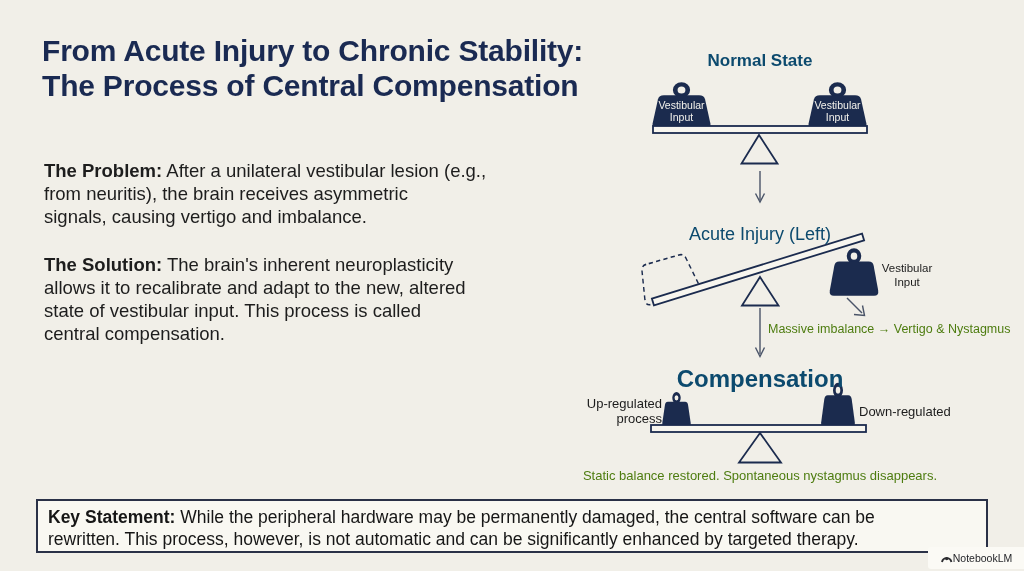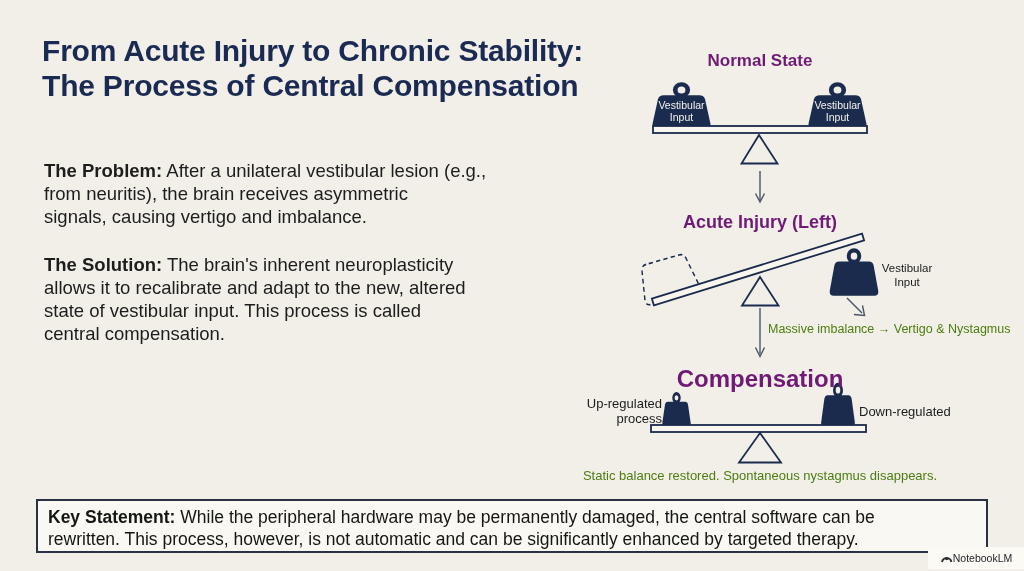--- a/index.html
+++ b/index.html
@@ -16,23 +16,23 @@
     color:#1A2A52;white-space:pre-line;
   }
   .para{
     left:44px;width:520px;font-size:18.5px;line-height:1.24;color:#1d1d1d;
     white-space:pre-line;
   }
   .para .b{font-weight:700}
   #problem{top:160px}
   #solution{top:254px}
 
-  .sec-title{text-align:center;color:#701a75}
+  .sec-title{text-align:center;color:#0c4a6e}
   #normal-title{left:640px;top:51px;width:240px;font-size:17px;font-weight:600}
-  #acute-title{left:640px;top:212px;width:240px;font-size:18px;font-weight:700}
+  #acute-title{left:640px;top:224px;width:240px;font-size:18px;font-weight:400}
   #comp-title{left:640px;top:365px;width:240px;font-size:24px;font-weight:700}
 
   .wlabel{
     color:#F3F2EC;font-size:10.5px;line-height:1.18;text-align:center;
     white-space:pre-line;font-weight:500;
   }
   #wlabel-left{left:651px;top:99px;width:61px}
   #wlabel-right{left:807px;top:99px;width:61px}
 
   #acute-wlabel{

